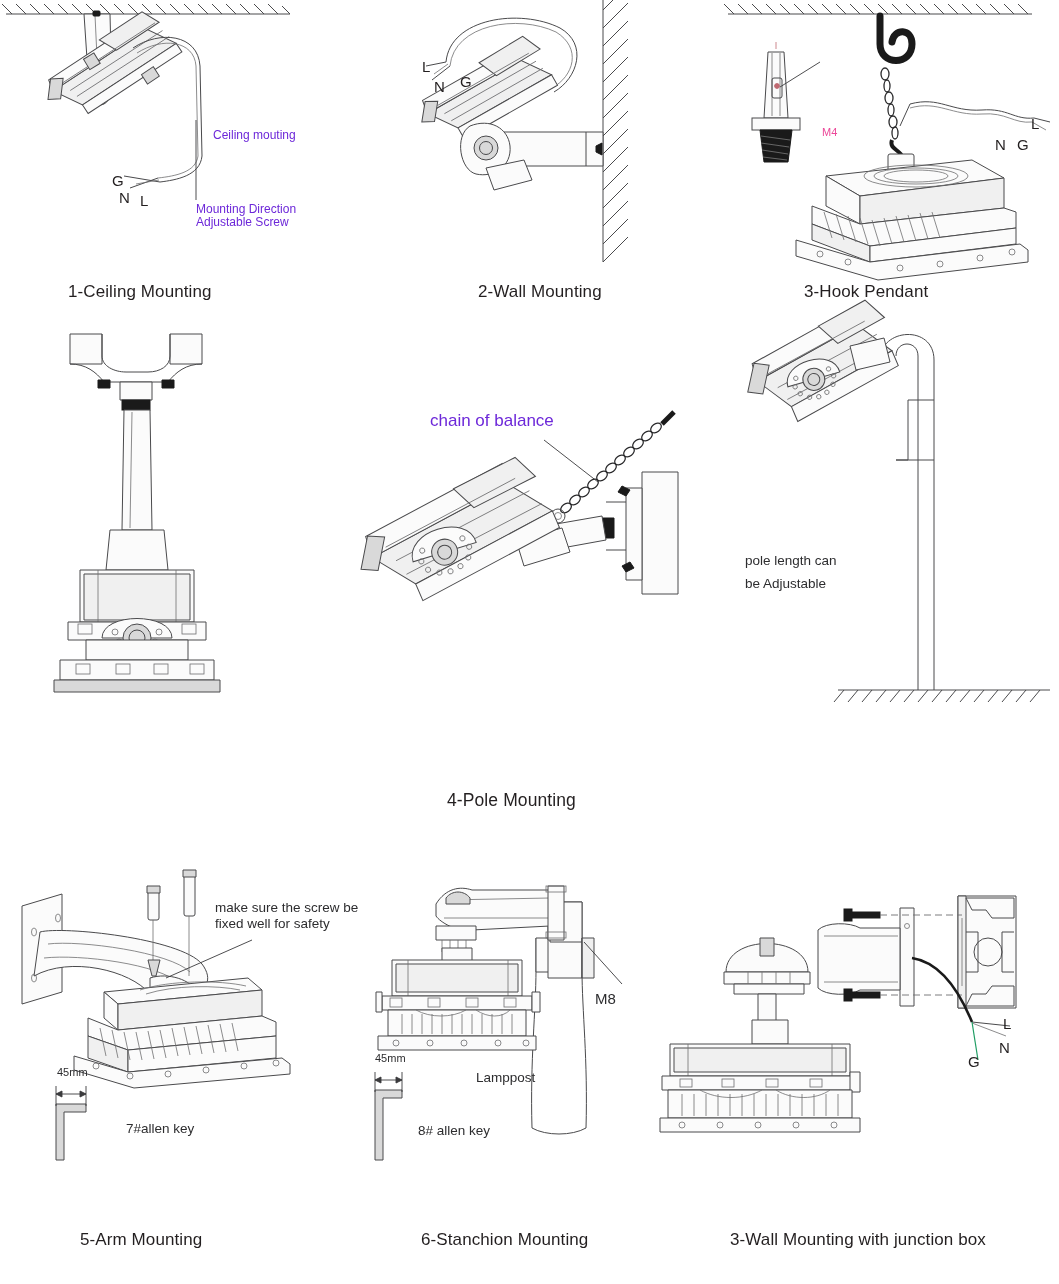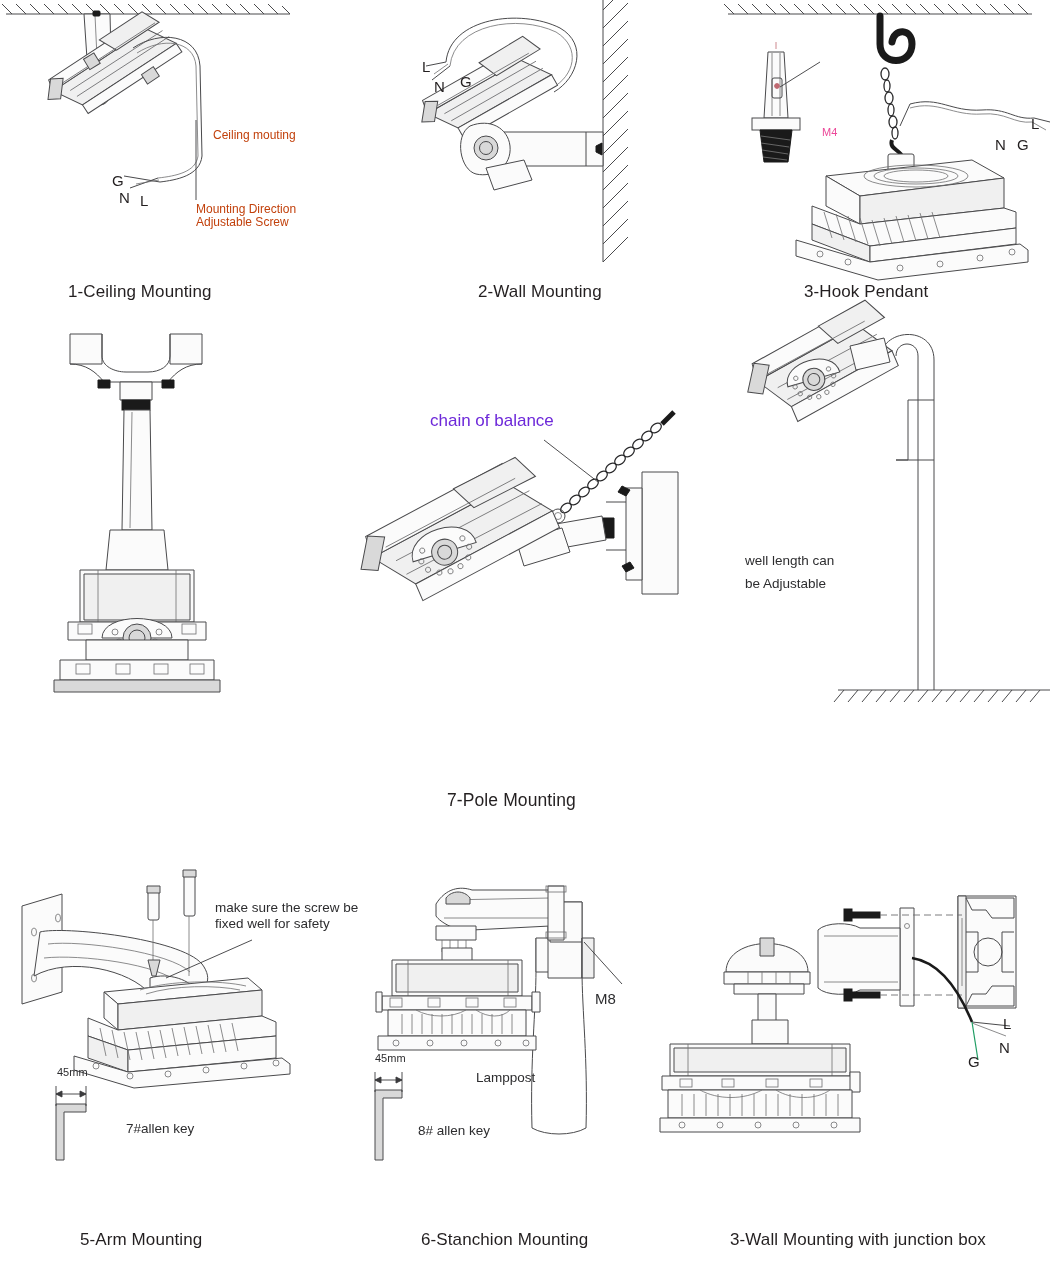--- a/index.html
+++ b/index.html
@@ -23,21 +23,21 @@
     font-size:17px;
     color:#231f20;
     white-space:nowrap;
     letter-spacing:0.1px;
   }
   .caption.big{font-size:17.5px;}
 
   .anno{
     position:absolute;
     font-size:11.5px;
-    color:#c2410c;
+    color:#6d28d9;
     white-space:nowrap;
     line-height:1.25;
   }
   .anno.lg{font-size:11px;color:#ec4899;margin-top:48px;}
   .anno.wire{font-size:15px;color:#231f20;}
   .anno.mid{font-size:13.5px;color:#2d2d2f;}
   .anno.chain{font-size:17px;color:#6d28d9;}
   .anno.dim{font-size:11px;color:#2d2d2f;}
 
   
@@ -491,24 +491,24 @@
             <circle cx="82" cy="80" r="2.2"></circle>
           <circle cx="90" cy="74" r="2.2"></circle>
             <circle cx="93" cy="66" r="2.2"></circle>
           <circle cx="90" cy="58" r="2.2"></circle>
         </g>
       </g>
       <path class="fillLight" d="M142 36 L176 28 L182 52 L148 60 Z"></path>
     </svg>
 
     <span class="anno chain" style="left:430px;top:100px;">chain of balance</span>
-    <span class="anno mid" style="left:745px;top:243px;">well length can</span>
+    <span class="anno mid" style="left:745px;top:243px;">pole length can</span>
     <span class="anno mid" style="left:745px;top:259px;margin-top:7px;">be Adjustable</span>
 
-    <span class="caption big" style="left:447px;top:480px;">7-Pole Mounting</span>
+    <span class="caption big" style="left:447px;top:480px;">4-Pole Mounting</span>
   </div>
 
   <div class="panel" style="left:0;top:860px;width:360px;height:400px;">
     <svg class="svgwrap" width="360" height="300" viewBox="0 0 360 300">
 
       <g>
         <path class="fillLight" d="M22 46 L62 34 L62 132 L22 144 Z"></path>
         <g class="thin">
           <ellipse cx="34" cy="72" rx="2.5" ry="4"></ellipse>
           <ellipse cx="34" cy="118" rx="2.5" ry="4"></ellipse>

